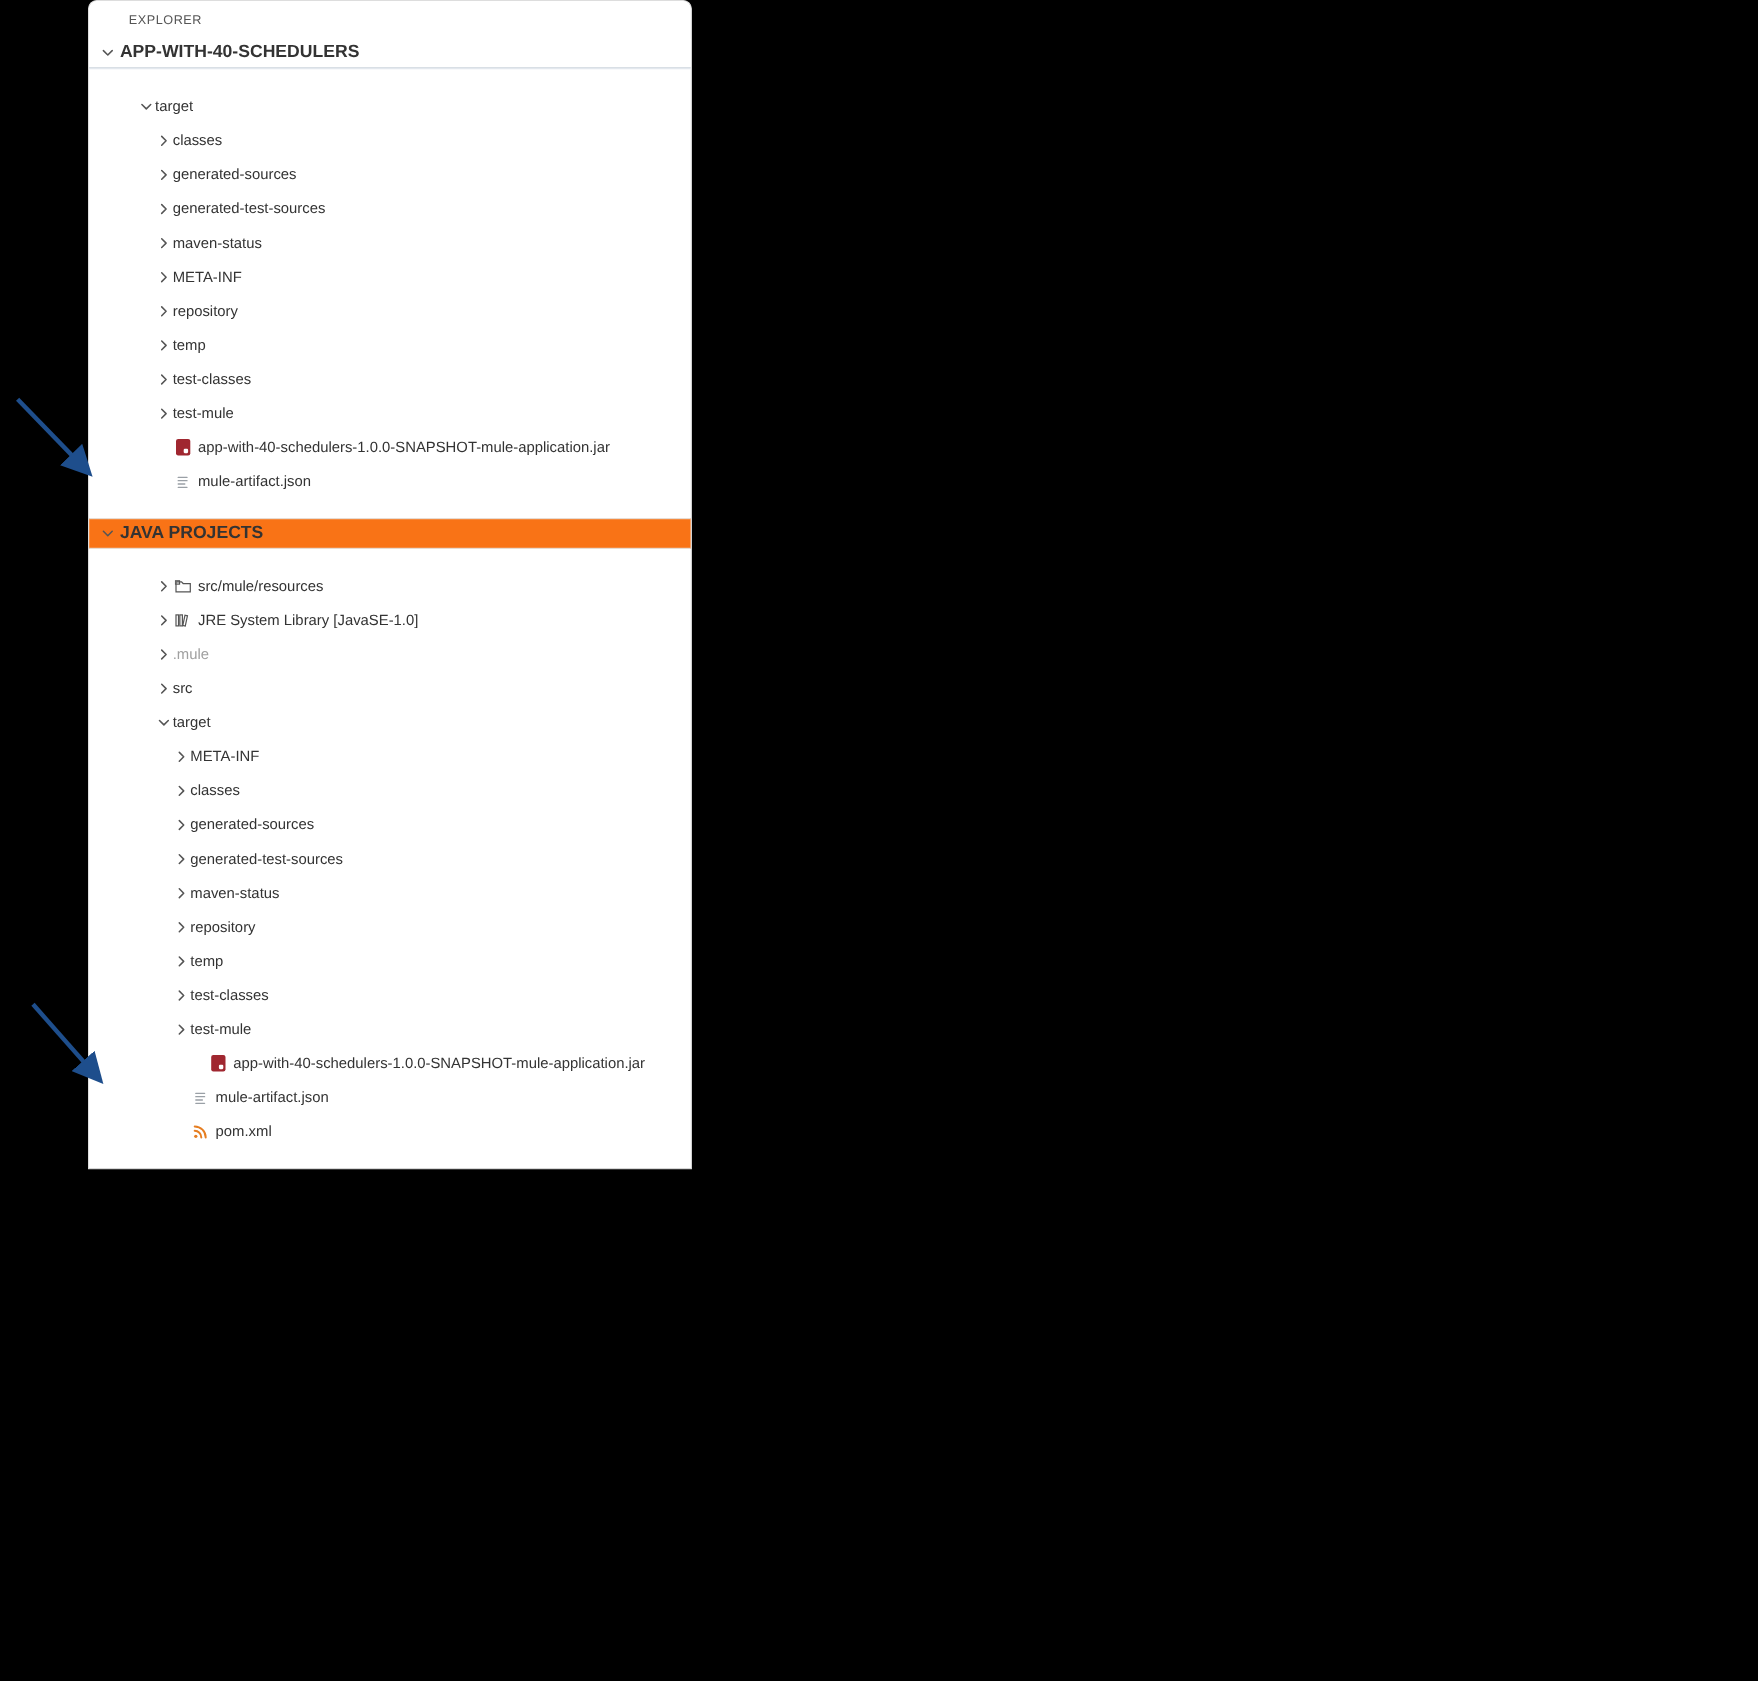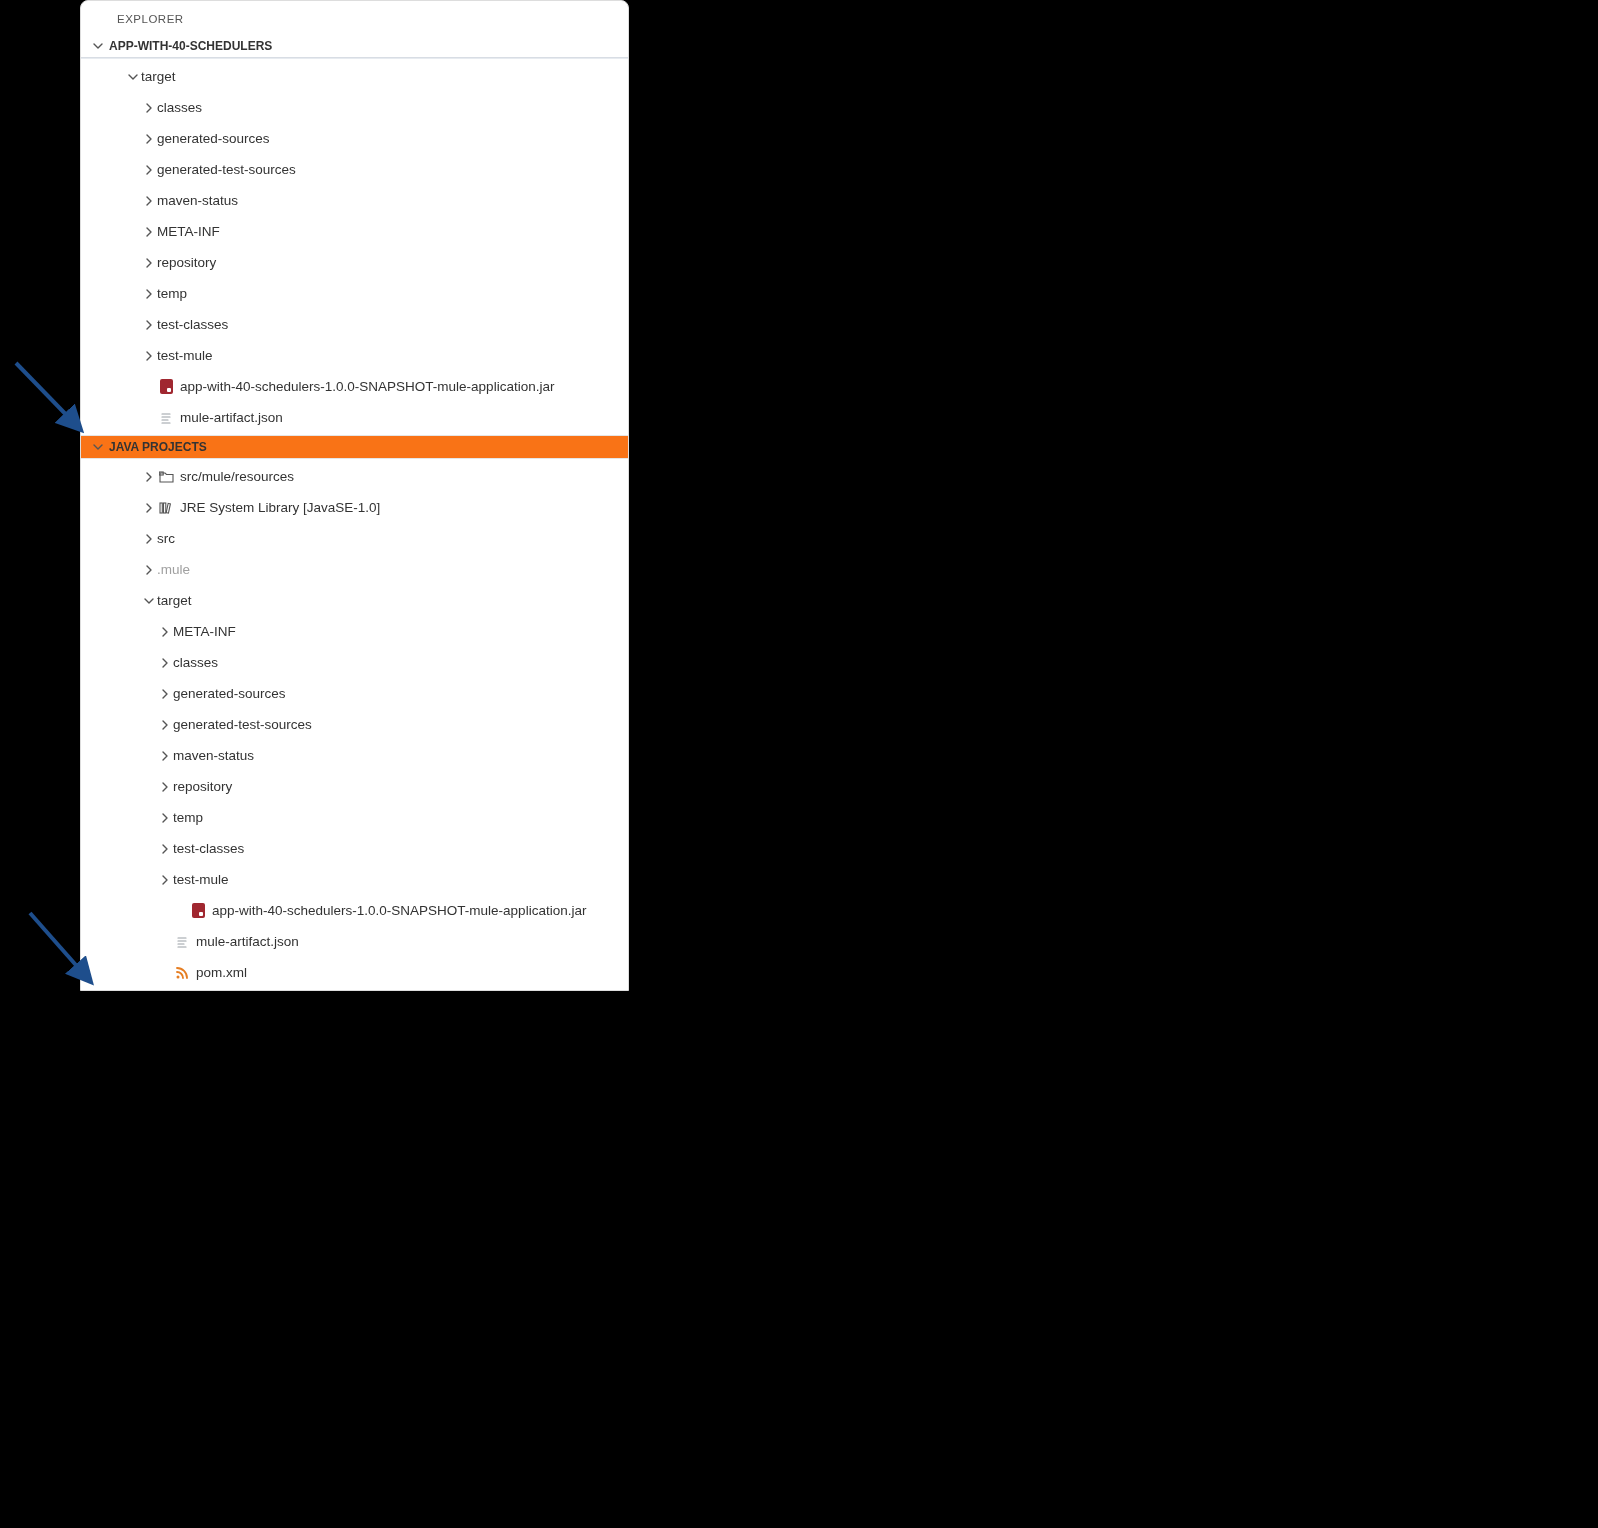--- a/index.html
+++ b/index.html
@@ -26,21 +26,21 @@
       padding: 12px 16px 10px 36px;
       font-size: 11.5px;
       letter-spacing: 0.5px;
       color: #555;
       border-bottom: 0;
     }
     .section-header {
       display: flex;
       align-items: center;
       padding: 4px 8px 4px 10px;
-      font-size: 12px;
+      font-size: 16px;
       font-weight: 700;
       color: #333;
       cursor: pointer;
       background: #fff;
     }
     .section-header.shaded {
       background: #f97316;
       border-top: 1px solid #e5e5e5;
       border-bottom: 1px solid #e5e5e5;
     }
@@ -51,21 +51,21 @@
       align-items: center;
       justify-content: center;
       margin-right: 4px;
     }
     .divider-line {
       height: 2px;
       background: #e7ebf0;
       border-top: 1px solid #d8dde4;
     }
     .tree {
-      padding: 2px 0;
+      padding: 18px 0;
     }
     .row {
       display: flex;
       align-items: center;
       height: 31px;
       padding: 0 8px 0 0;
       cursor: pointer;
       white-space: nowrap;
     }
     .indent { display: inline-block; flex-shrink: 0; }
@@ -295,30 +295,30 @@
           </span>
     <span class="label">JRE System Library [JavaSE-1.0]</span>
   </div>
         <div class="row">
     <span class="indent" style="width:60px"></span>
     <span class="chev">
             <svg viewBox="0 0 12 12">
               <path d="M4 2 L8 6 L4 10" fill="none" stroke="#555" stroke-width="1.4" stroke-linecap="round" stroke-linejoin="round"></path>
             </svg>
           </span>
+    <span class="label muted">.mule</span>
+  </div>
+        <div class="row">
+    <span class="indent" style="width:60px"></span>
+    <span class="chev">
+            <svg viewBox="0 0 12 12">
+              <path d="M4 2 L8 6 L4 10" fill="none" stroke="#555" stroke-width="1.4" stroke-linecap="round" stroke-linejoin="round"></path>
+            </svg>
+          </span>
     <span class="label">src</span>
-  </div>
-        <div class="row">
-    <span class="indent" style="width:60px"></span>
-    <span class="chev">
-            <svg viewBox="0 0 12 12">
-              <path d="M4 2 L8 6 L4 10" fill="none" stroke="#555" stroke-width="1.4" stroke-linecap="round" stroke-linejoin="round"></path>
-            </svg>
-          </span>
-    <span class="label muted">.mule</span>
   </div>
         <div class="row">
     <span class="indent" style="width:60px"></span>
     <span class="chev">
             <svg viewBox="0 0 12 12">
               <path d="M2 4 L6 8 L10 4" fill="none" stroke="#555" stroke-width="1.4" stroke-linecap="round" stroke-linejoin="round"></path>
             </svg>
           </span>
     <span class="label">target</span>
   </div>

